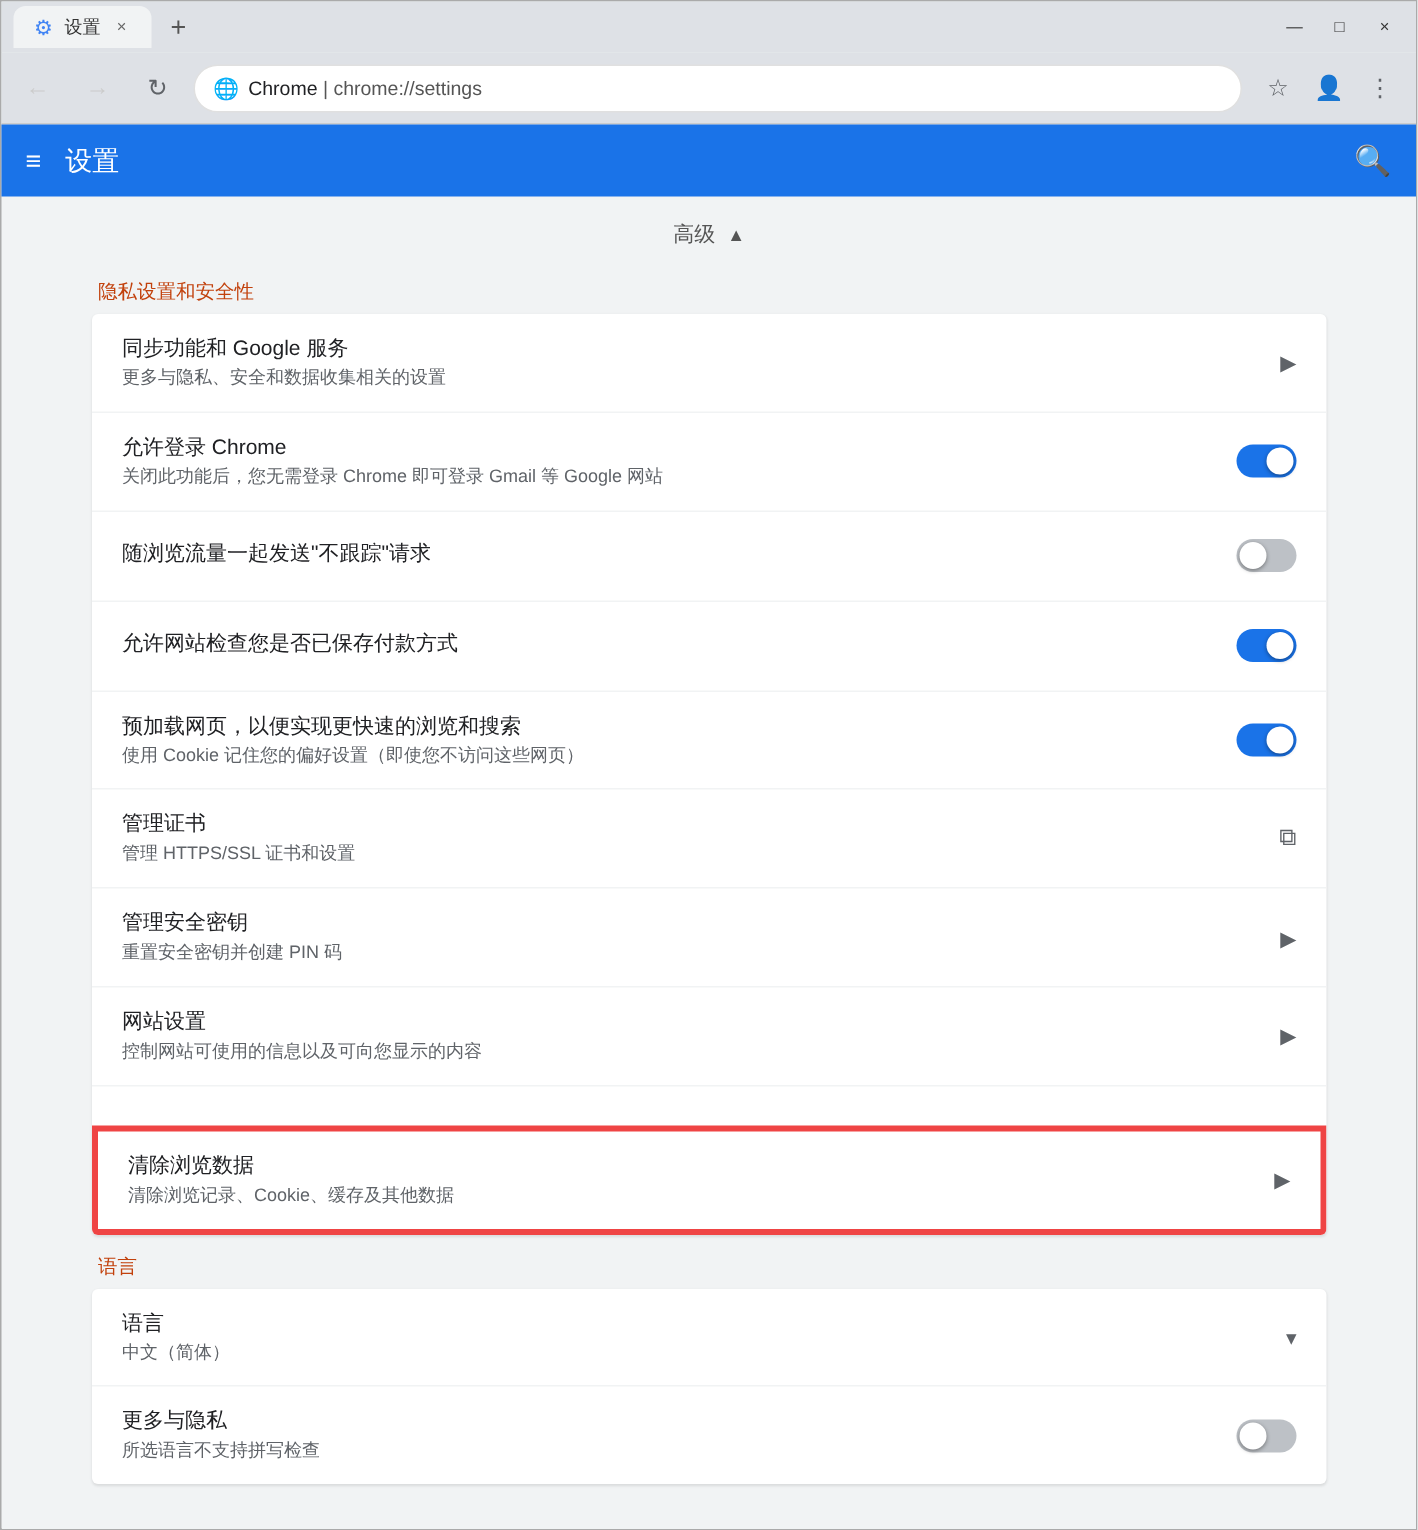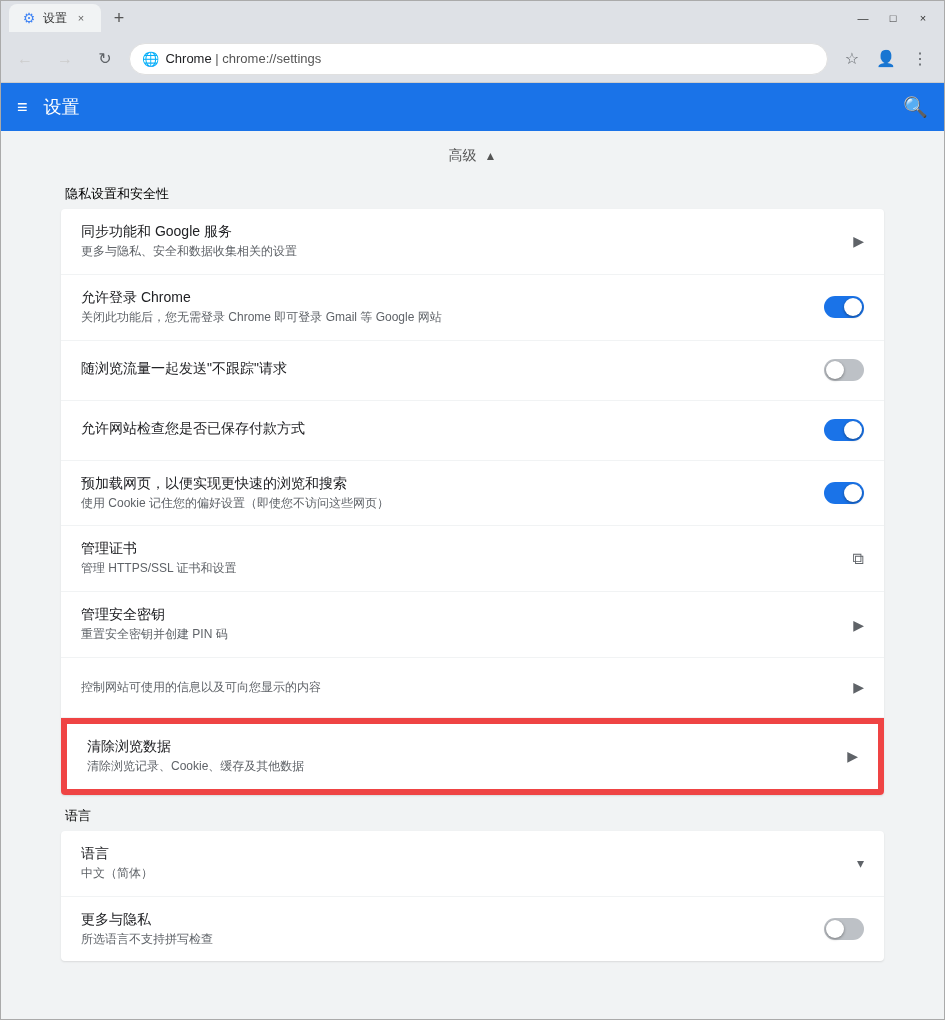--- a/index.html
+++ b/index.html
@@ -37,21 +37,21 @@
     .content-area { flex: 1; overflow-y: auto; background: #f1f3f4; padding-bottom: 20px; }
     .content-area::-webkit-scrollbar { width: 8px; }
     .content-area::-webkit-scrollbar-track { background: #f1f1f1; }
     .content-area::-webkit-scrollbar-thumb { background: #bbb; border-radius: 4px; }
 
     .section-header { text-align: center; padding: 16px 0 8px; display: flex; align-items: center; justify-content: center; gap: 8px; }
     .section-header-text { font-size: 14px; color: #555; font-weight: 500; text-align: right; }
     .section-header-arrow { color: #555; font-size: 12px; }
 
     .settings-section { margin: 12px 60px; }
-    .section-title { font-size: 13px; color: #000000; font-weight: 500; margin-bottom: 6px; padding-left: 4px; }
+    .section-title { font-size: 13px; color: #c2410c; font-weight: 500; margin-bottom: 6px; padding-left: 4px; }
 
     .settings-card { background: white; border-radius: 4px; box-shadow: 0 1px 2px rgba(0,0,0,0.1); overflow: hidden; }
 
     .settings-item { display: flex; align-items: center; padding: 14px 20px; border-bottom: 1px solid #f1f3f4; min-height: 60px; cursor: pointer; gap: 20px; }
     .settings-item:last-child { border-bottom: none; }
 
     .item-text { flex: 1; }
     .item-title { font-size: 14px; color: #202124; margin-bottom: 2px; }
     .item-desc { font-size: 12px; color: #5f6368; line-height: 1.4; }
 
@@ -207,28 +207,29 @@
             <div class="item-title">管理安全密钥</div>
             <div class="item-desc">重置安全密钥并创建 PIN 码</div>
           </div>
           <div class="item-action">
             <span class="chevron-right">▶</span>
           </div>
         </div>
 
         <div class="settings-item">
           <div class="item-text">
+            <div class="item-title">网站设置</div>
             <div class="item-desc">控制网站可使用的信息以及可向您显示的内容</div>
           </div>
           <div class="item-action">
             <span class="chevron-right">▶</span>
           </div>
         </div>
 
-        <div class="settings-item" style="border: 6px solid #ef4444;">
+        <div class="settings-item" style="border: 4px solid #ef4444; margin-top: 26px;">
           <div class="item-text">
             <div class="item-title">清除浏览数据</div>
             <div class="item-desc">清除浏览记录、Cookie、缓存及其他数据</div>
           </div>
           <div class="item-action">
             <span class="chevron-right">▶</span>
           </div>
         </div>
 
       </div>

